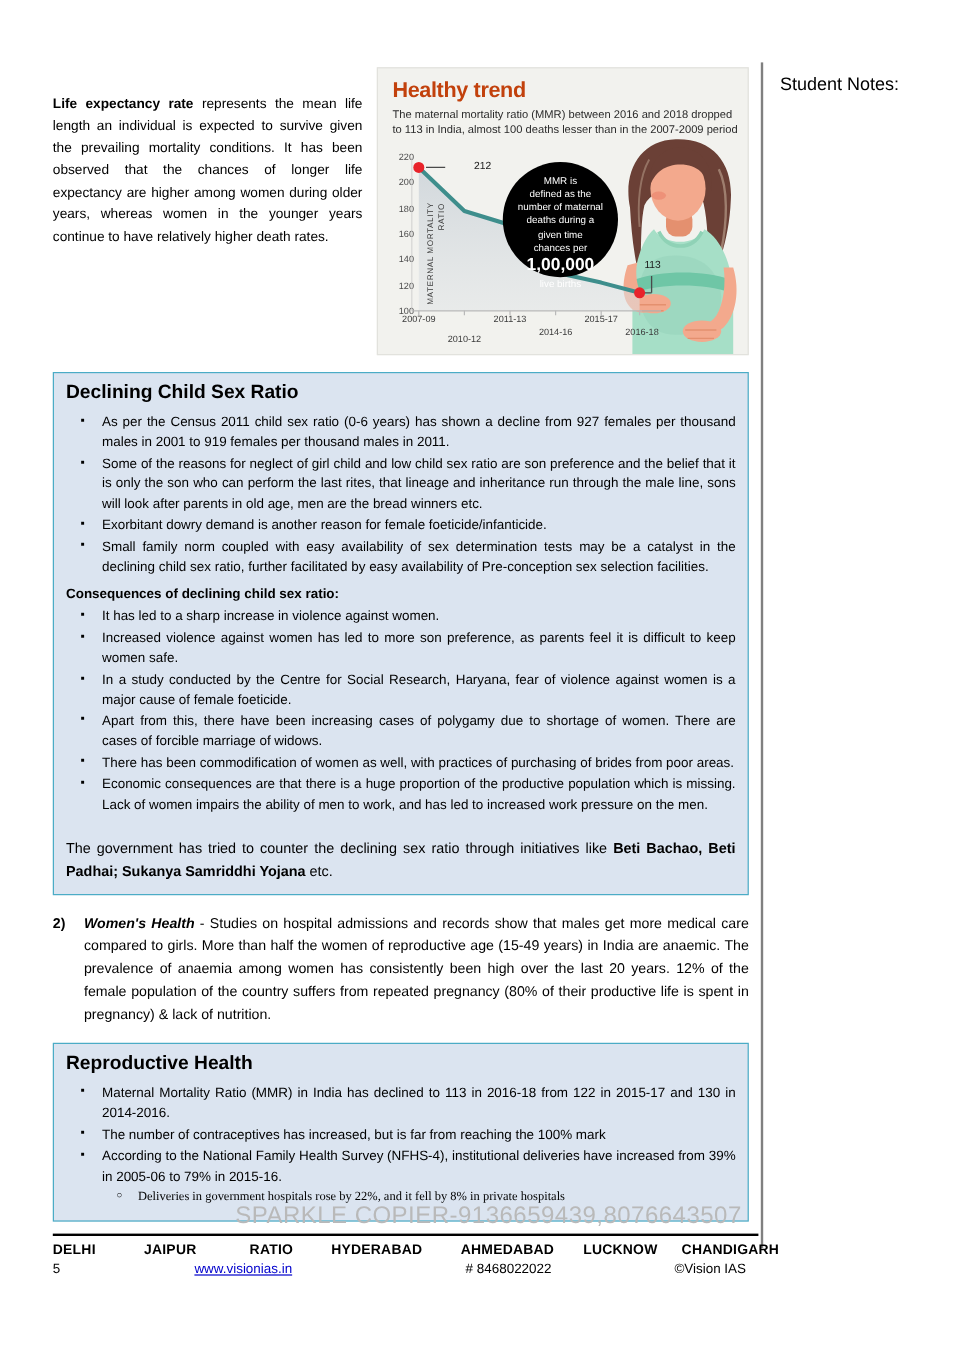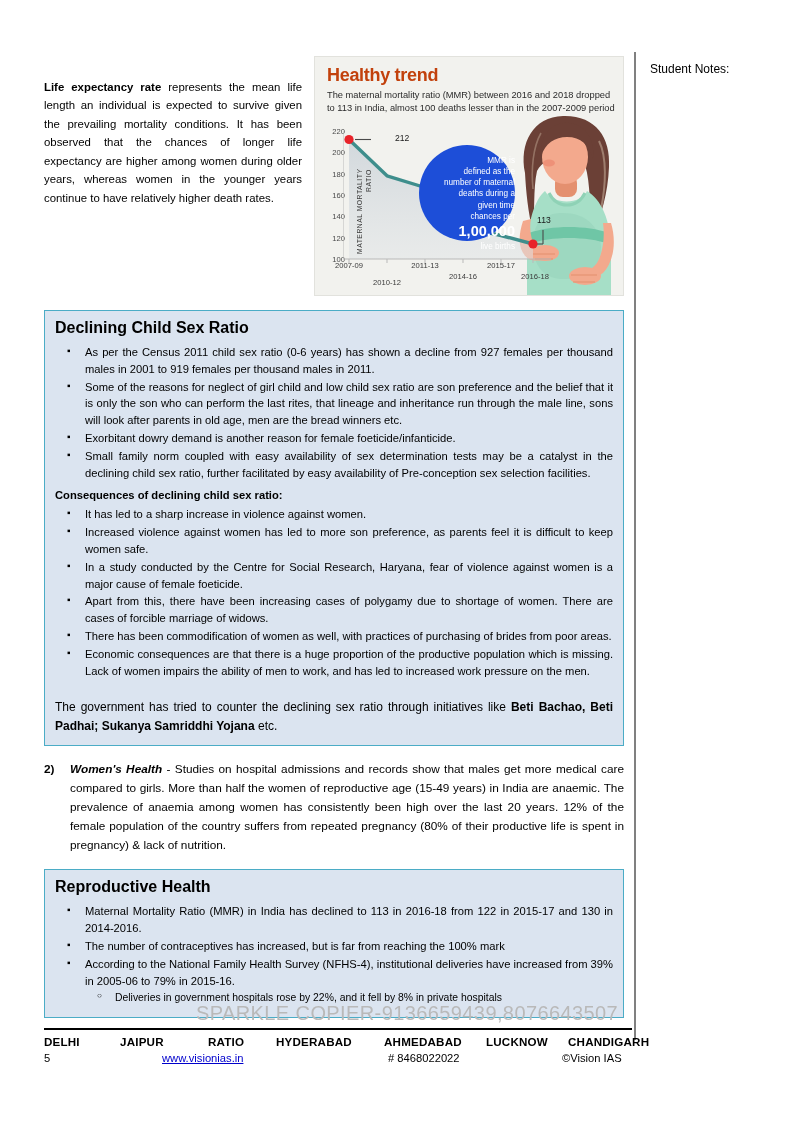--- a/index.html
+++ b/index.html
@@ -121,26 +121,26 @@
     font-size: 6.8px;
     letter-spacing: 0.5px;
     color: #3a3a3a;
     writing-mode: vertical-rl;
     transform: rotate(180deg);
     line-height: 1.35;
     text-align: right;
   }
   .mmr-circle {
     position: absolute;
-    left: 104px; top: 88px;
+    left: 104px; top: 78px;
     width: 96px; height: 96px;
     border-radius: 50%;
-    background: #1d4ed8;
+    background: #000000;
     color: #ffffff;
-    text-align: right;
+    text-align: center;
     font-size: 8.2px;
     line-height: 1.36;
     padding-top: 10px;
     box-sizing: border-box;
   }
   .mmr-big {
     font-size: 14.5px;
     font-weight: bold;
     display: block;
     line-height: 1.2;
@@ -196,20 +196,21 @@
     content: "\25AA";
     position: absolute;
     left: 12px;
     top: -1px;
     font-size: 10px;
   }
   ul.sub-bul {
     margin: 1px 0 0 0;
     padding: 0;
     list-style: none;
+    font-family: Liberation Serif, serif;
   }
   ul.sub-bul > li {
     position: relative;
     padding-left: 30px;
     font-size: 10.4px;
     line-height: 1.5;
     text-align: left;
   }
   ul.sub-bul > li::before {
     content: "\25CB";
@@ -245,21 +246,21 @@
   .num-para .body i {
     font-weight: bold;
     font-style: italic;
   }
 
   
   .notes {
     position: absolute;
     left: 650px;
     top: 62px;
-    font-size: 12px;
+    font-size: 15px;
   }
 
   
   .watermark {
     position: absolute;
     left: 196px;
     top: 1002px;
     font-size: 20px;
     color: #b9b9b9;
     letter-spacing: 0.4px;

